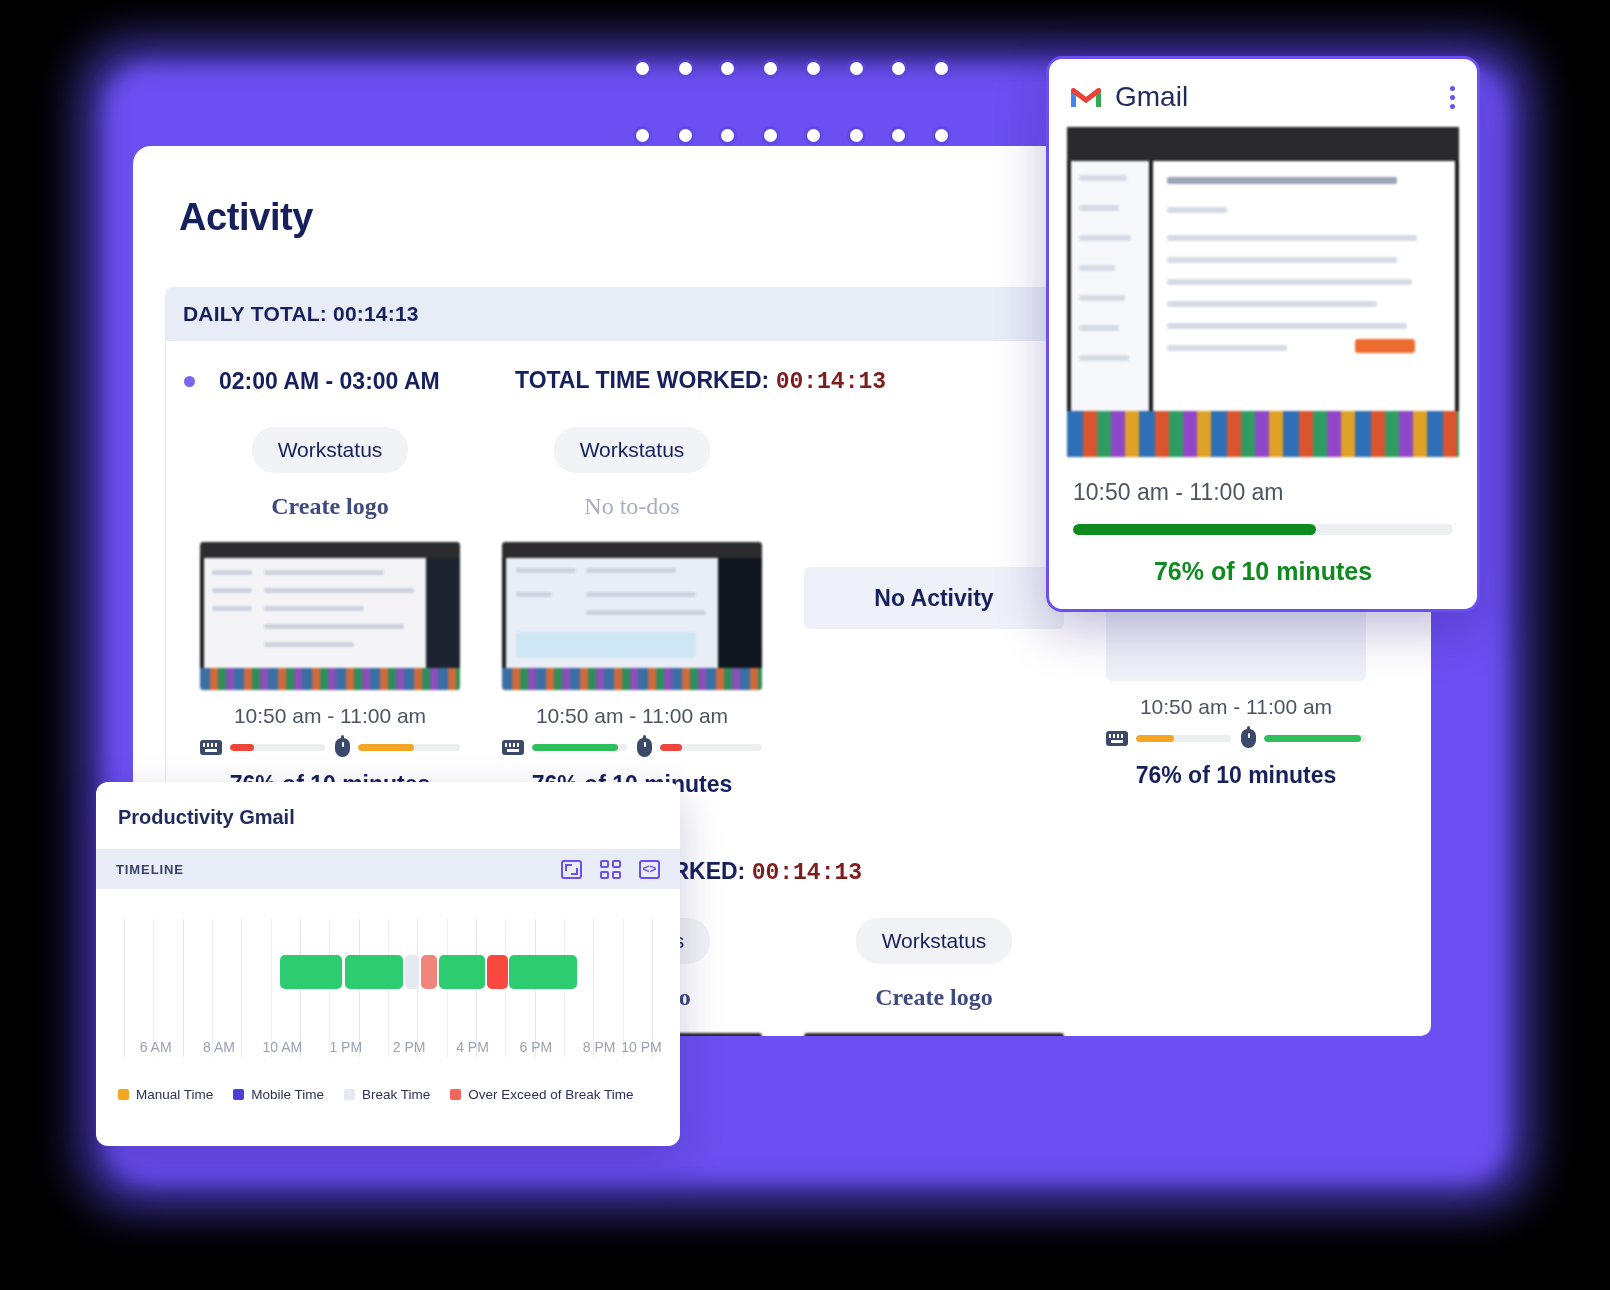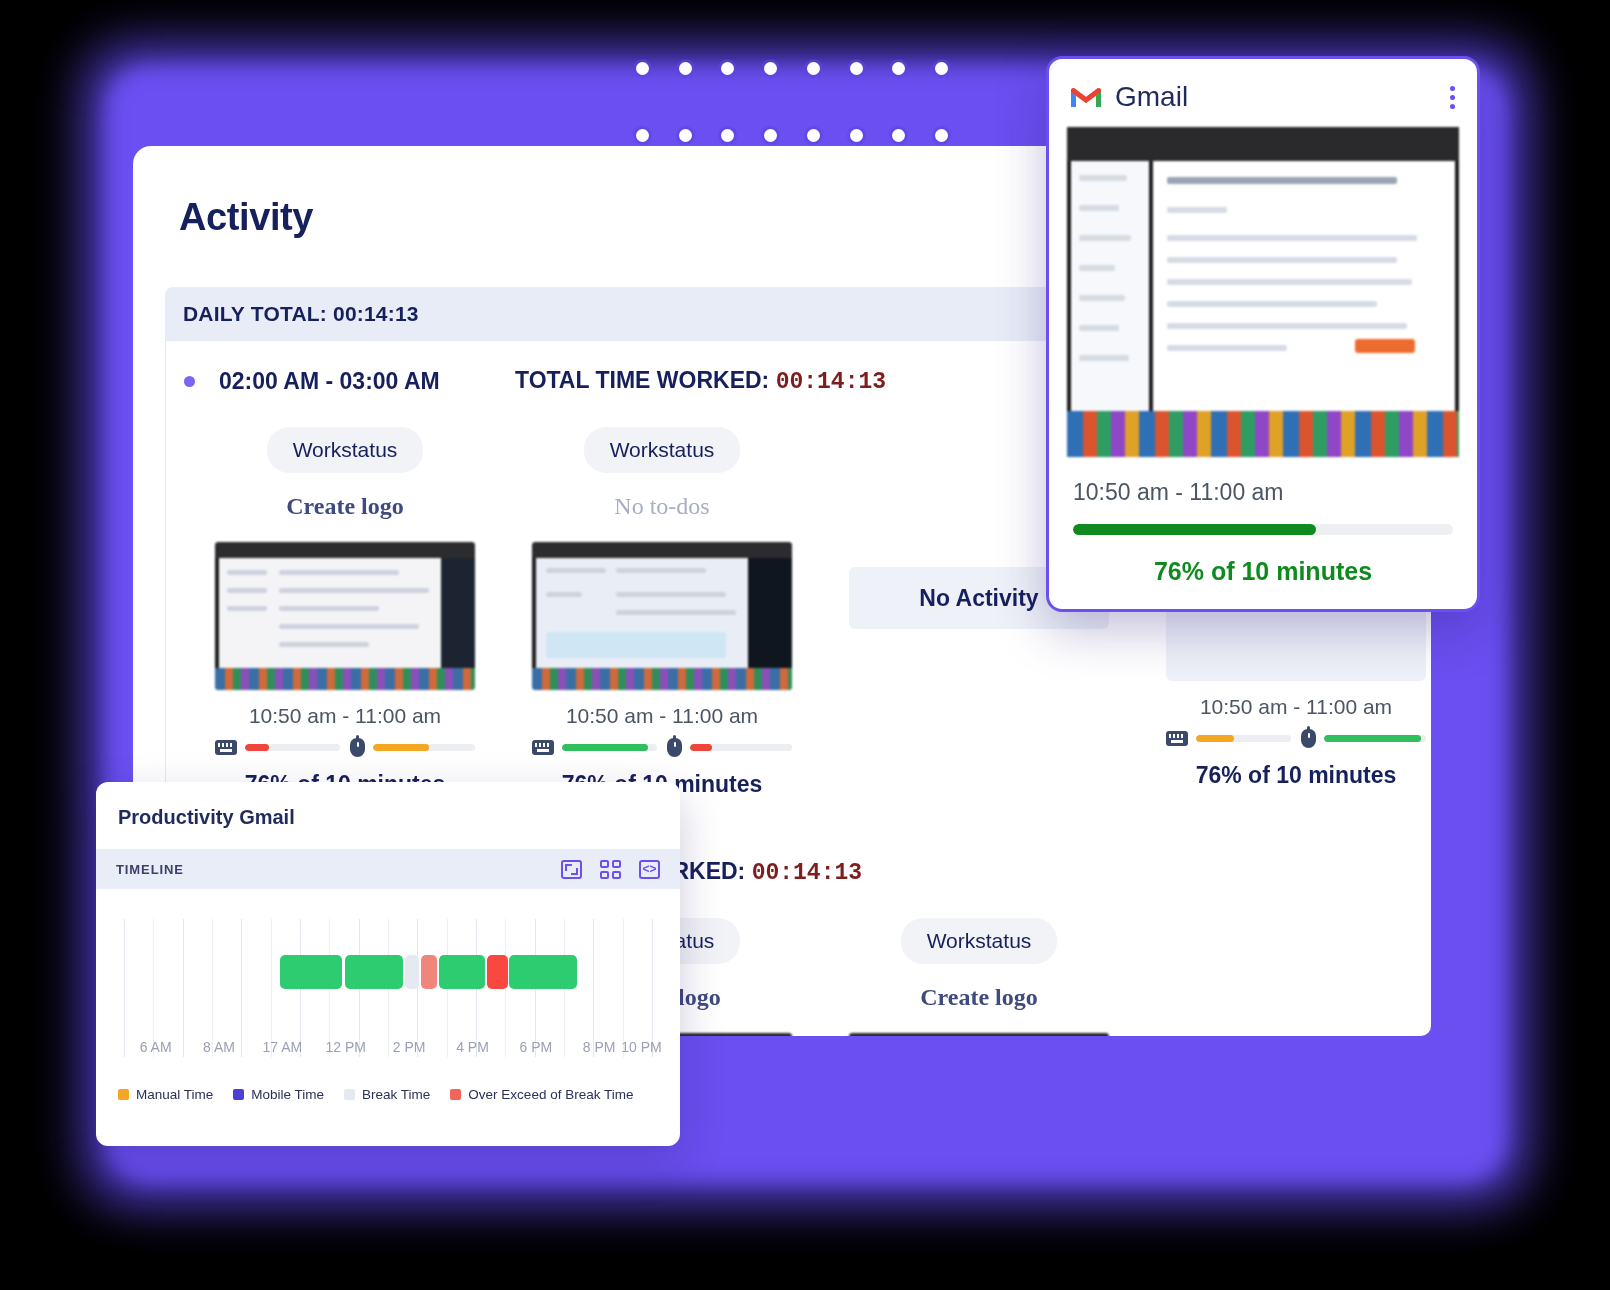--- a/index.html
+++ b/index.html
@@ -83,21 +83,21 @@
     width: 11px; height: 11px; border-radius: 50%;
     background: #7c63f5; margin-right: 16px; flex: none;
   }
   .slot-range { width: 288px; }
   .ttw { font-size: 23px; font-weight: 700; color: #16205c; }
   .ttw .val { color: #7f1d1d; font-family: Liberation Mono, monospace; }
 
   .cards {
     display: flex; gap: 42px; padding: 32px 0 0 16px;
   }
-  .card { width: 260px; text-align: center; margin-left: 15px; }
+  .card { width: 260px; text-align: center; }
   .ws-chip {
     display: inline-block;
     background: #f2f3f7; color: #16205c;
     font-size: 21px; font-weight: 500;
     padding: 11px 26px; border-radius: 22px;
   }
   .todo {
     margin-top: 20px; font-size: 24px; font-weight: 700; color: #3f4a7e; font-family: Liberation Serif, serif;
   }
   .todo.muted { color: #a8aec4; font-weight: 500; }
@@ -510,22 +510,22 @@
         <div class="seg" title="Productive" style="left: 41.8%; width: 11%; background: rgb(46, 204, 113);"></div>
         <div class="seg" title="Break Time" style="left: 53.3%; width: 2.6%; background: rgb(228, 233, 242);"></div>
         <div class="seg" title="Over Exceed of Break Time" style="left: 56.2%; width: 3.1%; background: rgb(240, 133, 124);"></div>
         <div class="seg" title="Productive" style="left: 59.6%; width: 8.8%; background: rgb(46, 204, 113);"></div>
         <div class="seg" title="Over Exceed of Break Time" style="left: 68.7%; width: 4%; background: rgb(248, 72, 63);"></div>
         <div class="seg" title="Productive" style="left: 73%; width: 12.8%; background: rgb(46, 204, 113);"></div>
       </div>
     <div class="xlabels">
         <div class="xl" style="left: 6%;">6 AM</div>
         <div class="xl" style="left: 18%;">8 AM</div>
-        <div class="xl" style="left: 30%;">17 AM</div>
-        <div class="xl" style="left: 42%;">12 PM</div>
+        <div class="xl" style="left: 30%;">10 AM</div>
+        <div class="xl" style="left: 42%;">1 PM</div>
         <div class="xl" style="left: 54%;">2 PM</div>
         <div class="xl" style="left: 66%; text-align: right;">4 PM</div>
         <div class="xl" style="left: 78%;">6 PM</div>
         <div class="xl" style="left: 90%;">8 PM</div>
         <div class="xl" style="left: 98%;">10 PM</div>
       </div>
   </div>
 
   <div class="legend">
       <div class="lg">

